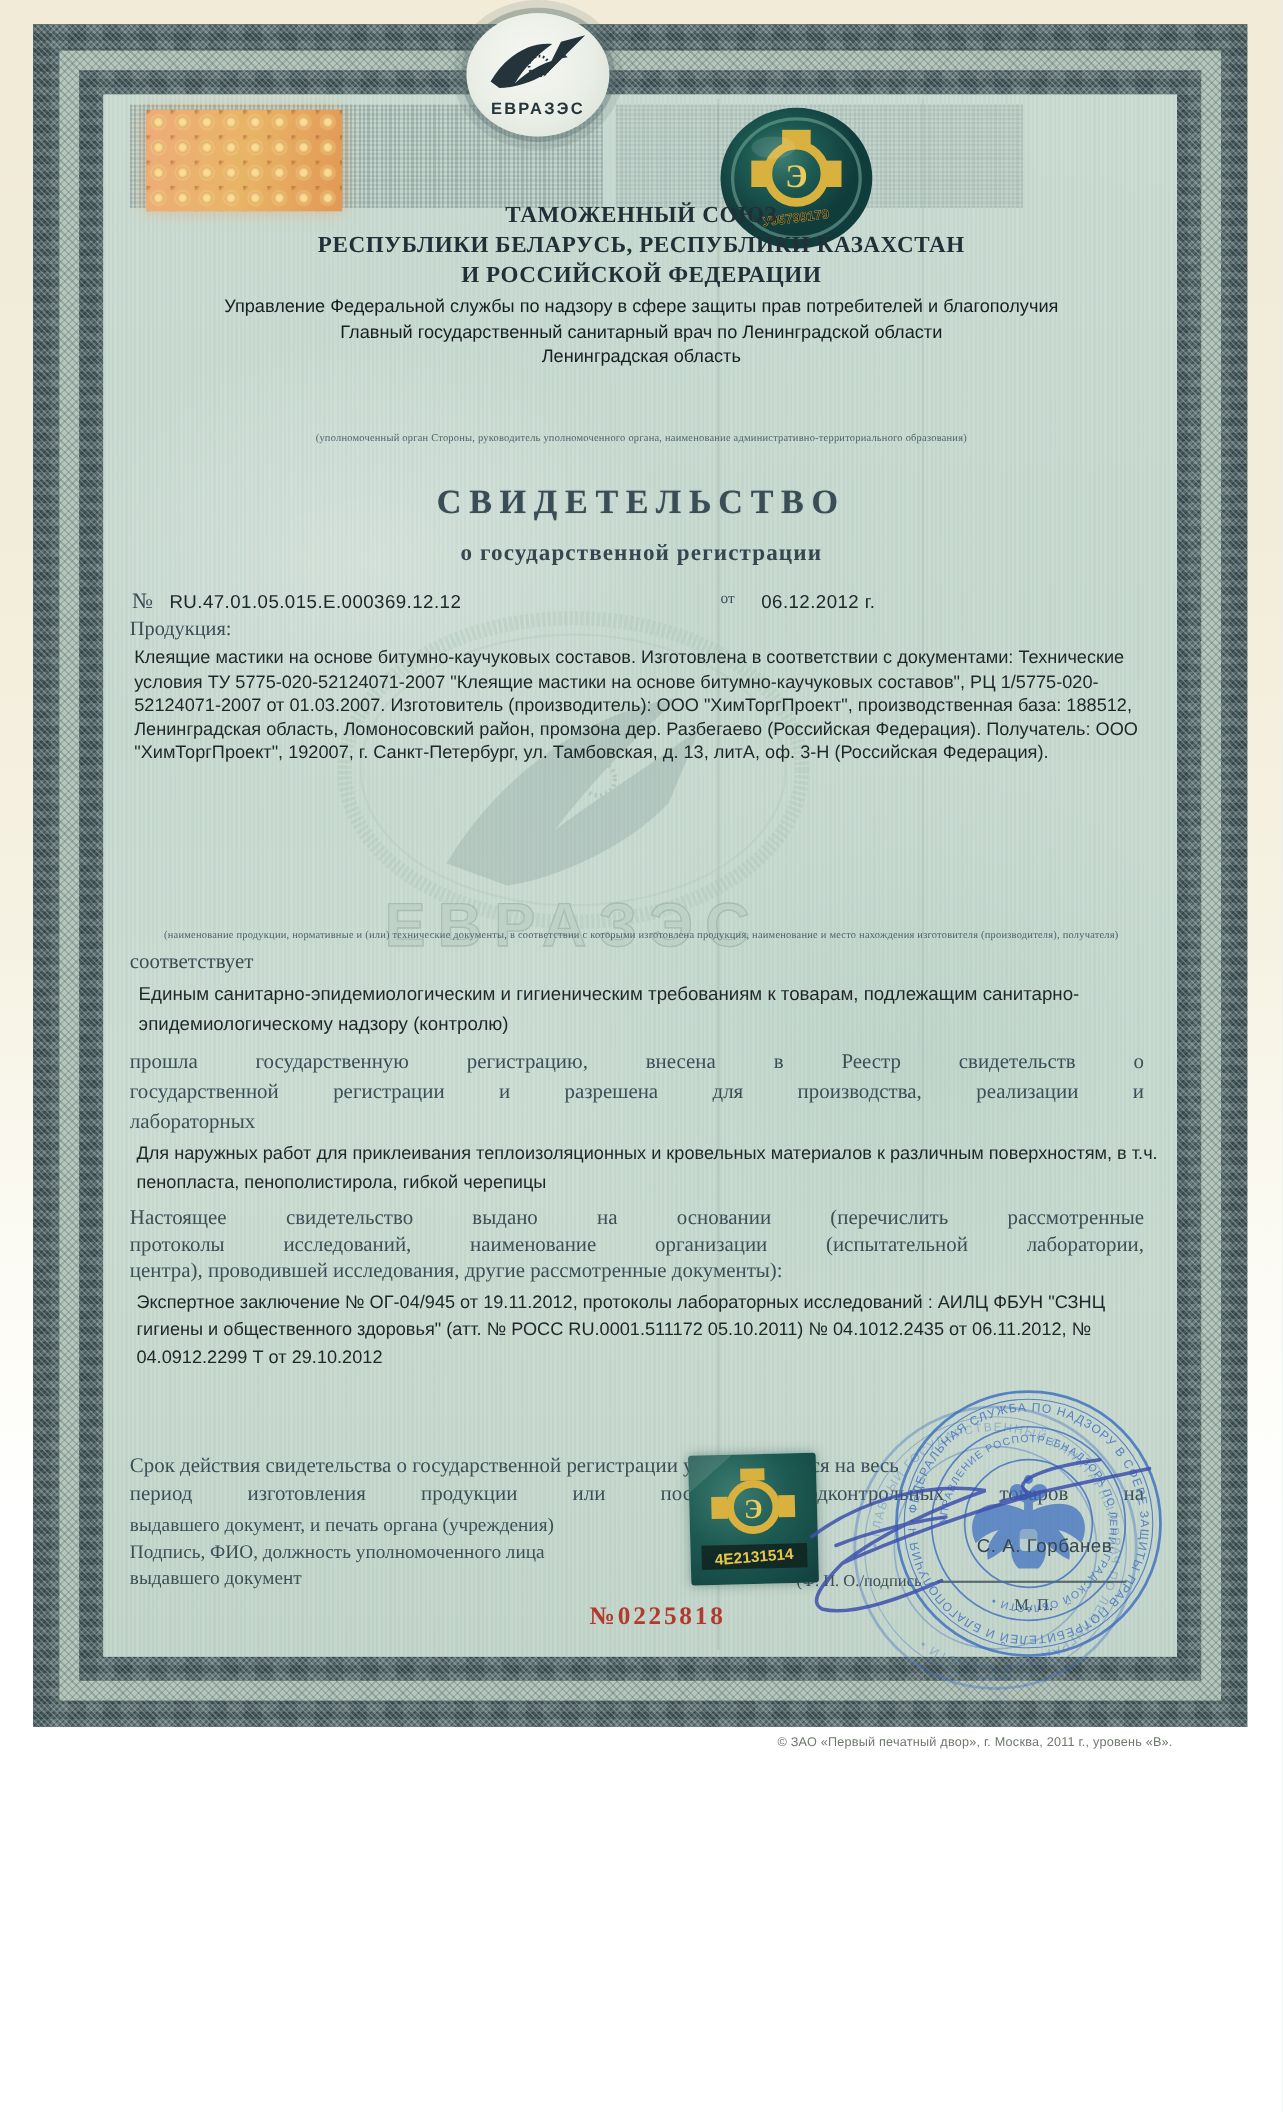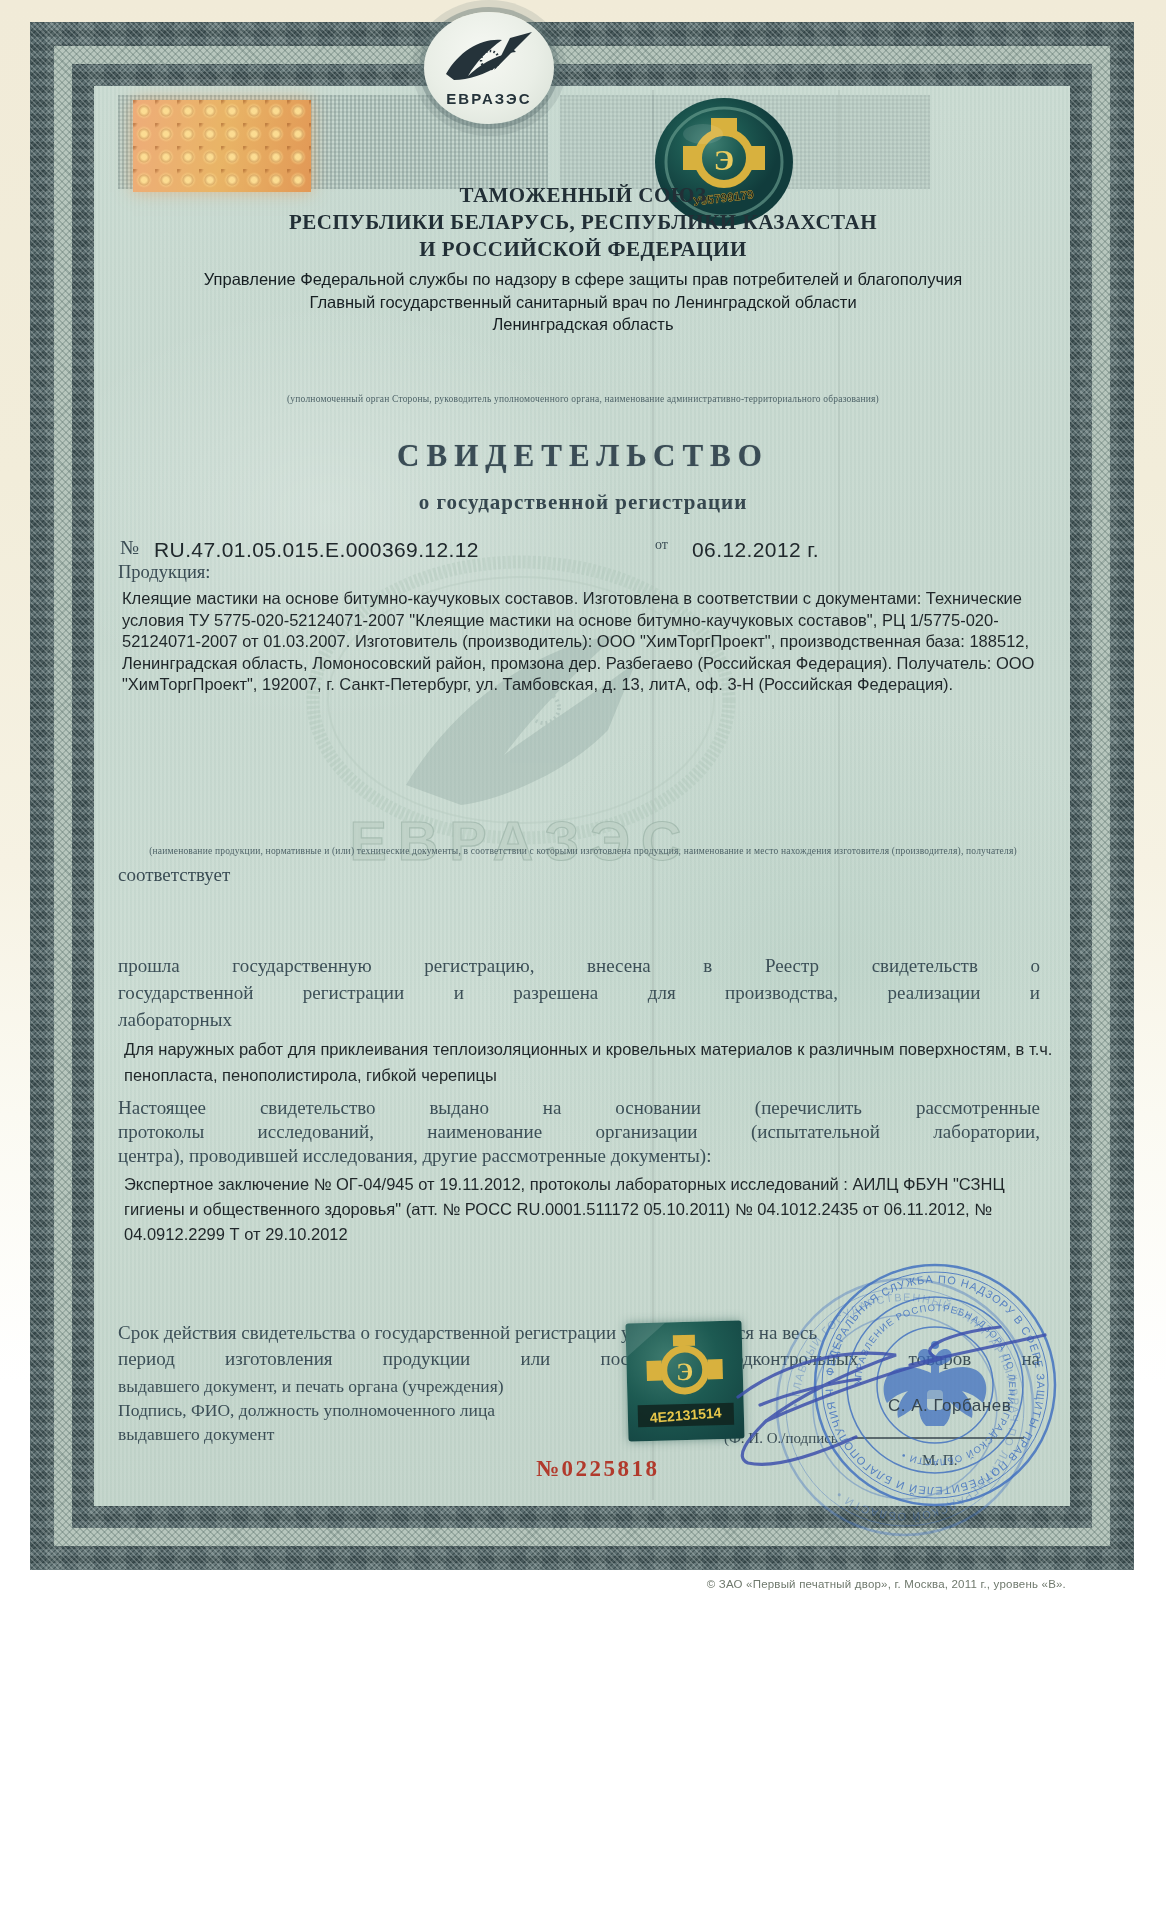--- a/index.html
+++ b/index.html
@@ -54,21 +54,21 @@
   .center{text-align:center;}
   .h-title{font-weight:bold;font-size:21px;line-height:27px;color:#222f36;letter-spacing:.5px;text-align:center;}
   .h-org{font-family:"Liberation Sans",sans-serif;font-size:16.5px;line-height:22.5px;color:#161e22;}
   .fineprint{font-size:9.5px;color:#4d6267;letter-spacing:.2px;}
   .cert-title{font-weight:bold;font-size:31px;letter-spacing:7px;color:#3a4c55;text-shadow:0 0 1px rgba(40,60,70,.4);}
   .cert-sub{font-weight:bold;font-size:21px;letter-spacing:1px;color:#36474f;}
   .serif-lbl{font-size:18.5px;color:#3a4c54;}
   .sans-body{font-family:"Liberation Sans",sans-serif;font-size:16.5px;line-height:21.5px;color:#1f2629;}
   .serif-par{font-size:19px;color:#3c4f57;}
   .jline{text-align:justify;text-align-last:justify;}
-  .numrow-num{font-family:"Liberation Sans",sans-serif;font-size:21px;letter-spacing:.4px;color:#20282c;}
+  .numrow-num{font-family:"Liberation Sans",sans-serif;font-size:17px;letter-spacing:.4px;color:#20282c;}
   .red-num{font-size:23px;letter-spacing:2.5px;color:#b13a2c;font-weight:bold;}
   .printer{font-family:"Liberation Sans",sans-serif;font-size:11.5px;color:#6e786c;letter-spacing:.2px;}
   .fio{font-size:15px;color:#3a4c54;}
   .signer{font-family:"Liberation Sans",sans-serif;font-size:17px;color:#36454f;letter-spacing:.5px;}
   .sticker{position:absolute;left:627px;top:1322px;width:116px;height:118px;z-index:7;transform:rotate(-1.5deg);
     background:radial-gradient(circle at 35% 30%,#3d7a6e 0%,#1d5a52 45%,#123f3e 100%);
     box-shadow:0 0 10px rgba(40,90,80,.5);border-radius:3px;}
   svg{display:block;}
 </style>
 </head>
@@ -153,20 +153,21 @@
       <g opacity=".45">
         <path d="M120,235 C170,150 255,95 330,85 C290,122 252,160 218,205 C250,180 300,150 350,112 L322,180 C282,222 215,250 175,255 Z" fill="#8ba39d"></path>
         <circle cx="258" cy="158" r="15" fill="none" stroke="#8ba39d" stroke-width="4" stroke-dasharray="2 3"></circle>
       </g>
       <text x="235" y="310" text-anchor="middle" font-family="Liberation Sans, sans-serif" font-size="56" font-weight="bold" letter-spacing="11" fill="rgba(189,207,196,.9)" stroke="rgba(148,172,160,.8)" stroke-width="1.2">ЕВРАЗЭС</text>
     </svg>
   </div>
 
   <div class="abs center fineprint" style="left:98px;top:846px;width:970px;">(наименование продукции, нормативные и (или) технические документы, в соответствии с которыми изготовлена продукция, наименование и место нахождения изготовителя (производителя), получателя)</div>
   <div class="abs serif-lbl" style="left:118px;top:864px;font-size:19px;">соответствует</div>
+  <div class="abs sans-body" style="left:126px;top:890px;width:905px;font-size:17px;line-height:27px;">Единым санитарно-эпидемиологическим и гигиеническим требованиям к товарам, подлежащим санитарно-эпидемиологическому надзору (контролю)</div>
 
   <div class="abs serif-par" style="left:118px;top:952px;width:922px;line-height:27px;">
     <div class="jline">прошла государственную регистрацию, внесена в Реестр свидетельств о</div>
     <div class="jline">государственной регистрации и разрешена для производства, реализации и</div>
     <div>лабораторных</div>
   </div>
 
   <div class="abs sans-body" style="left:124px;top:1036px;width:940px;line-height:26px;">Для наружных работ для приклеивания теплоизоляционных и кровельных материалов к различным поверхностям, в т.ч. пенопласта, пенополистирола, гибкой черепицы</div>
 
   <div class="abs serif-par" style="left:118px;top:1096px;width:922px;line-height:24px;">

